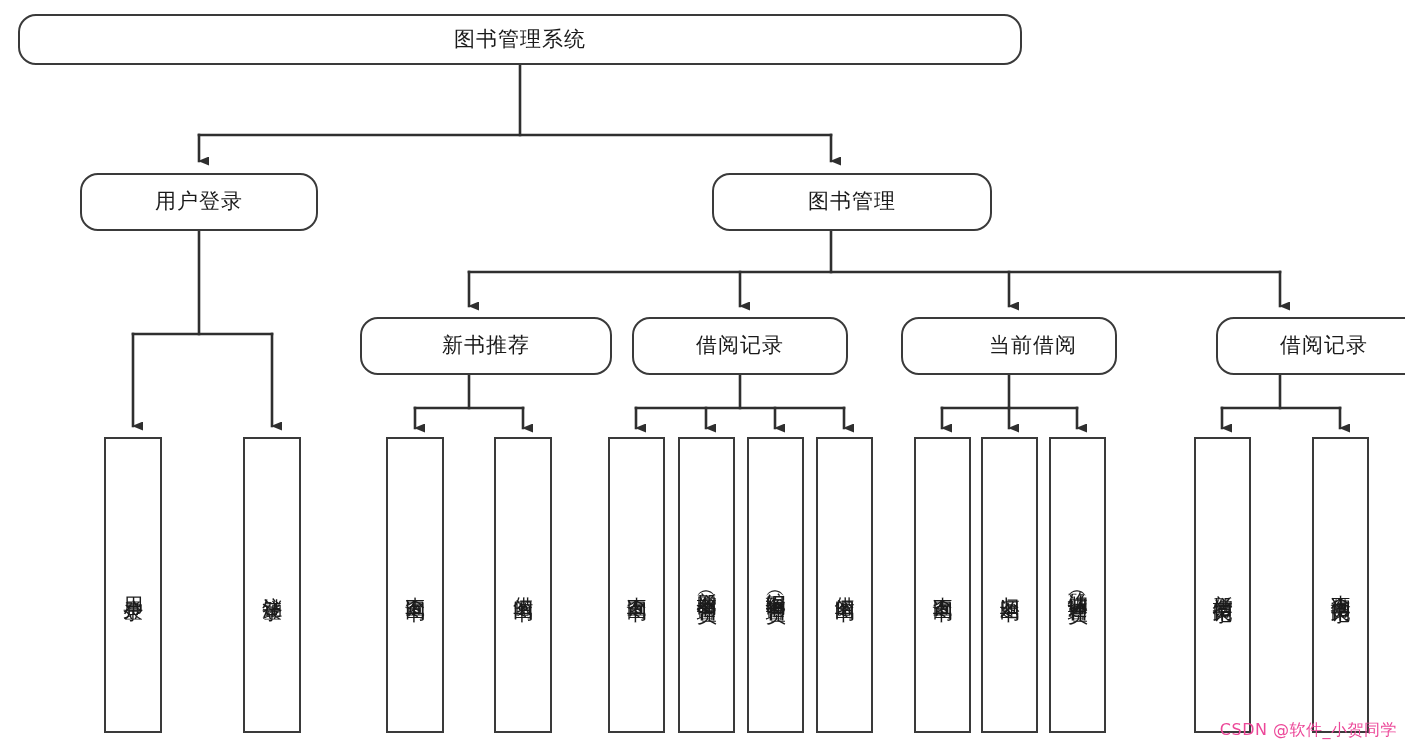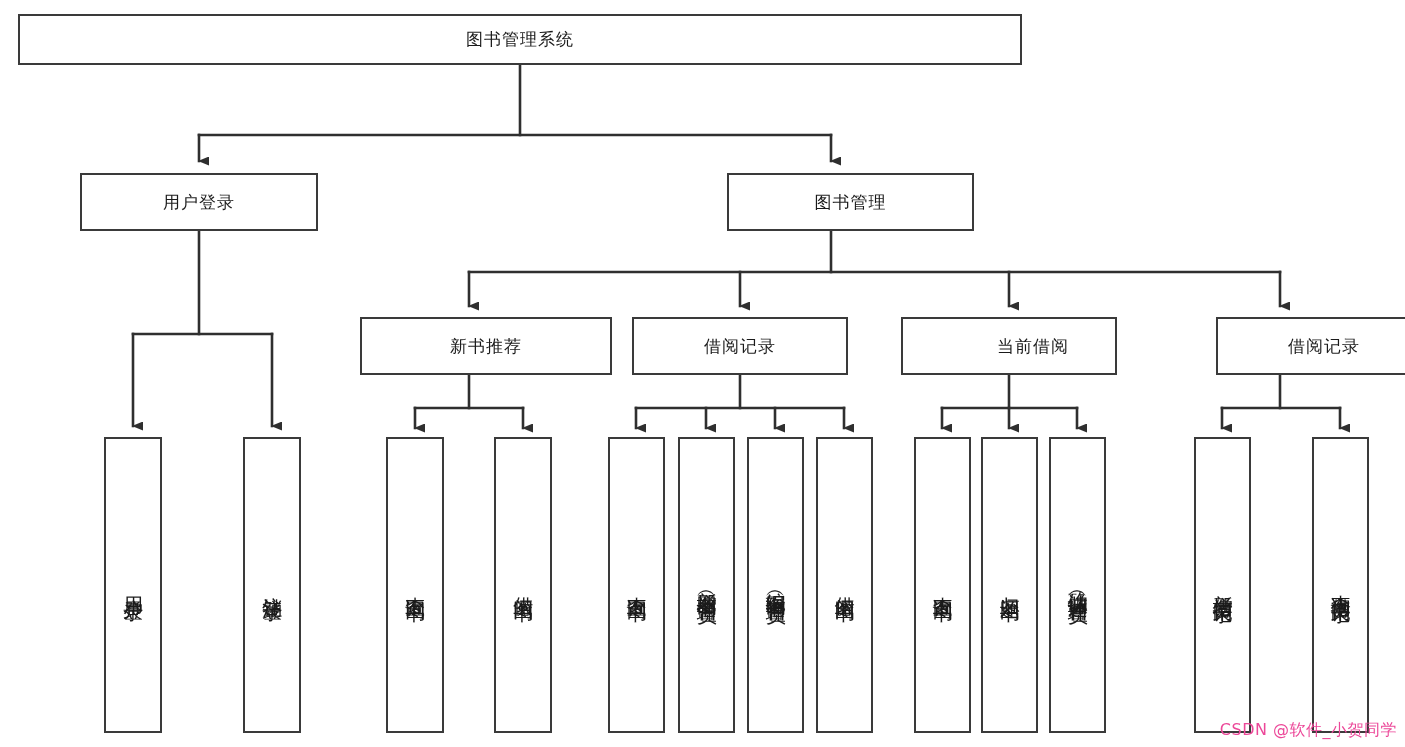--- a/index.html
+++ b/index.html
@@ -20,23 +20,24 @@
     position:absolute;
     box-sizing:border-box;
     background:#ffffff;
     border:2px solid #3a3a3a;
     display:flex;
     align-items:center;
     justify-content:center;
     text-align:center;
   }
   .node.horiz{
-    font-size:17px;
+    font-size:21px;
     line-height:1.2;
     letter-spacing:1px;
+    border-radius:18px;
   }
   
   .node.vert{
     writing-mode:vertical-rl;
     text-orientation:upright;
     font-size:20px;
     line-height:1.18;
     letter-spacing:2px;
     padding:6px 0;
     -webkit-writing-mode:vertical-rl;
@@ -121,21 +122,21 @@
     </g>
   </svg>
 
   <div class="node horiz" style="left:18px;top:14px;width:1004px;height:51px;">
     <span>图书管理系统</span>
   </div>
 
   <div class="node horiz" style="left:80px;top:173px;width:238px;height:58px;">
     <span>用户登录</span>
   </div>
-  <div class="node horiz" style="left:712px;top:173px;width:247px;height:58px;margin-left:15px;">
+  <div class="node horiz" style="left:712px;top:173px;width:280px;height:58px;">
     <span>图书管理</span>
   </div>
 
   <div class="node horiz" style="left:360px;top:317px;width:252px;height:58px;">
     <span>新书推荐</span>
   </div>
   <div class="node horiz" style="left:632px;top:317px;width:216px;height:58px;">
     <span>借阅记录</span>
   </div>
   <div class="node horiz" style="left:901px;top:317px;width:216px;height:58px;padding-left:48px;">

